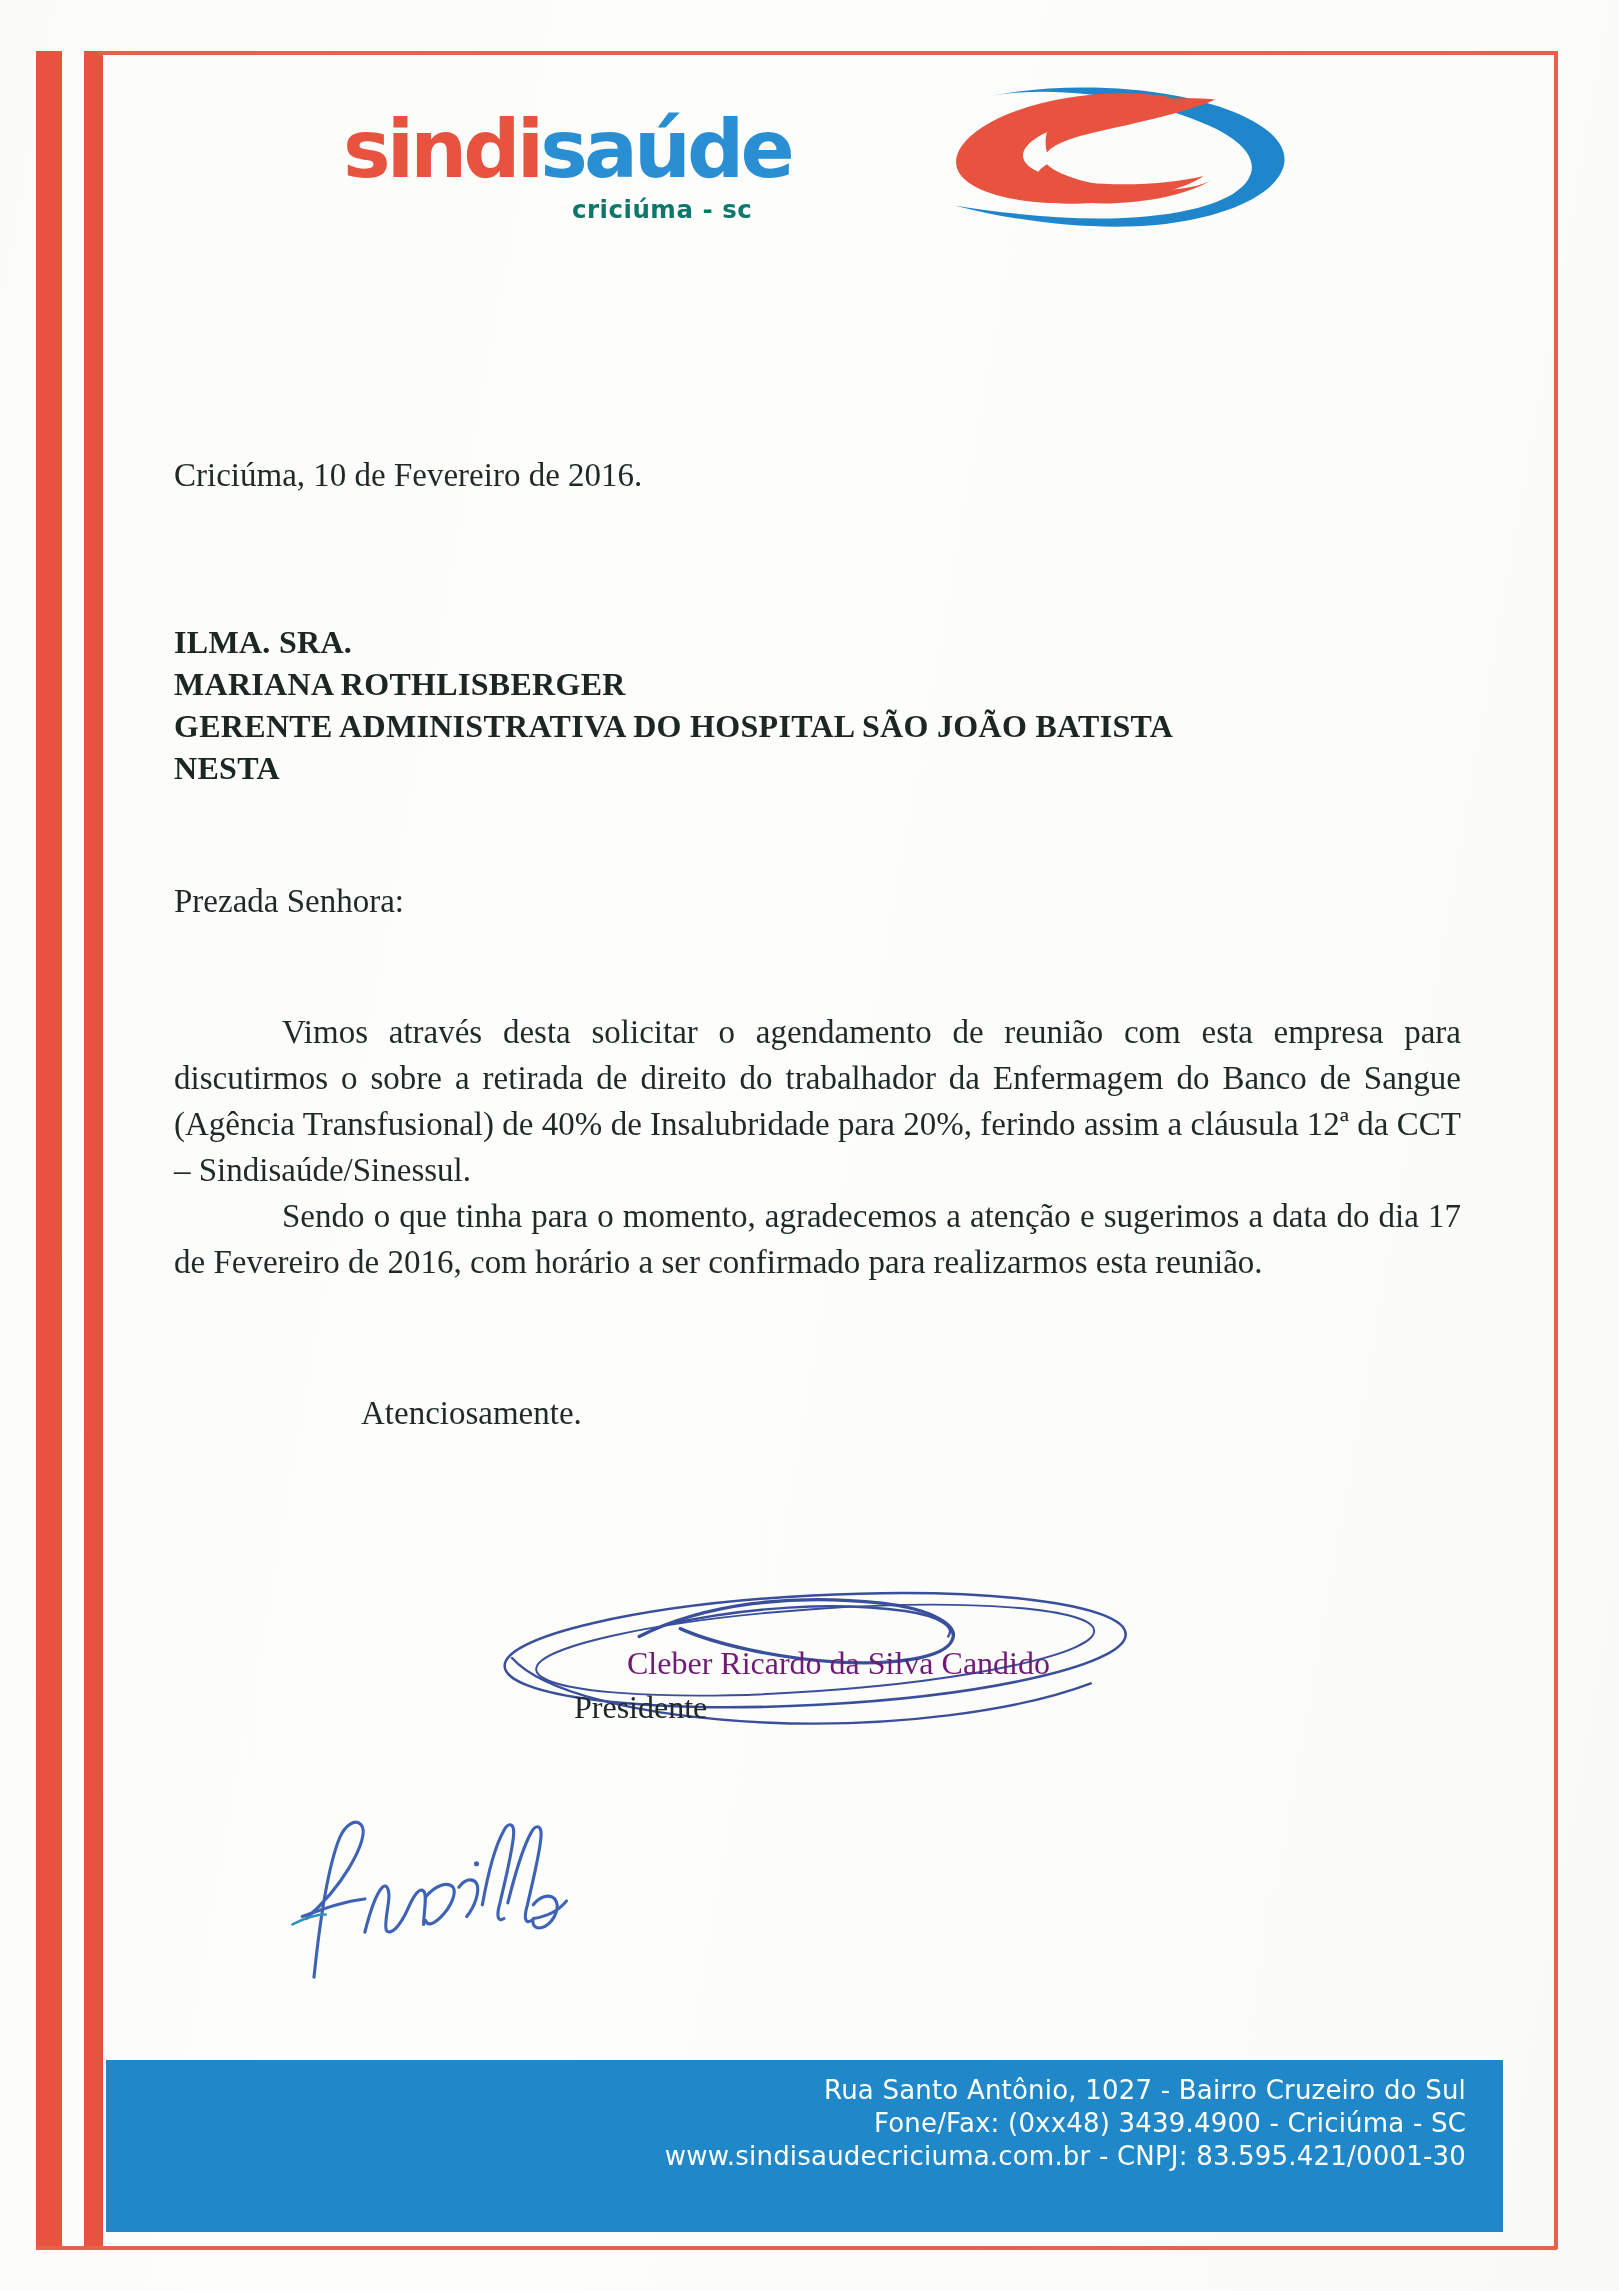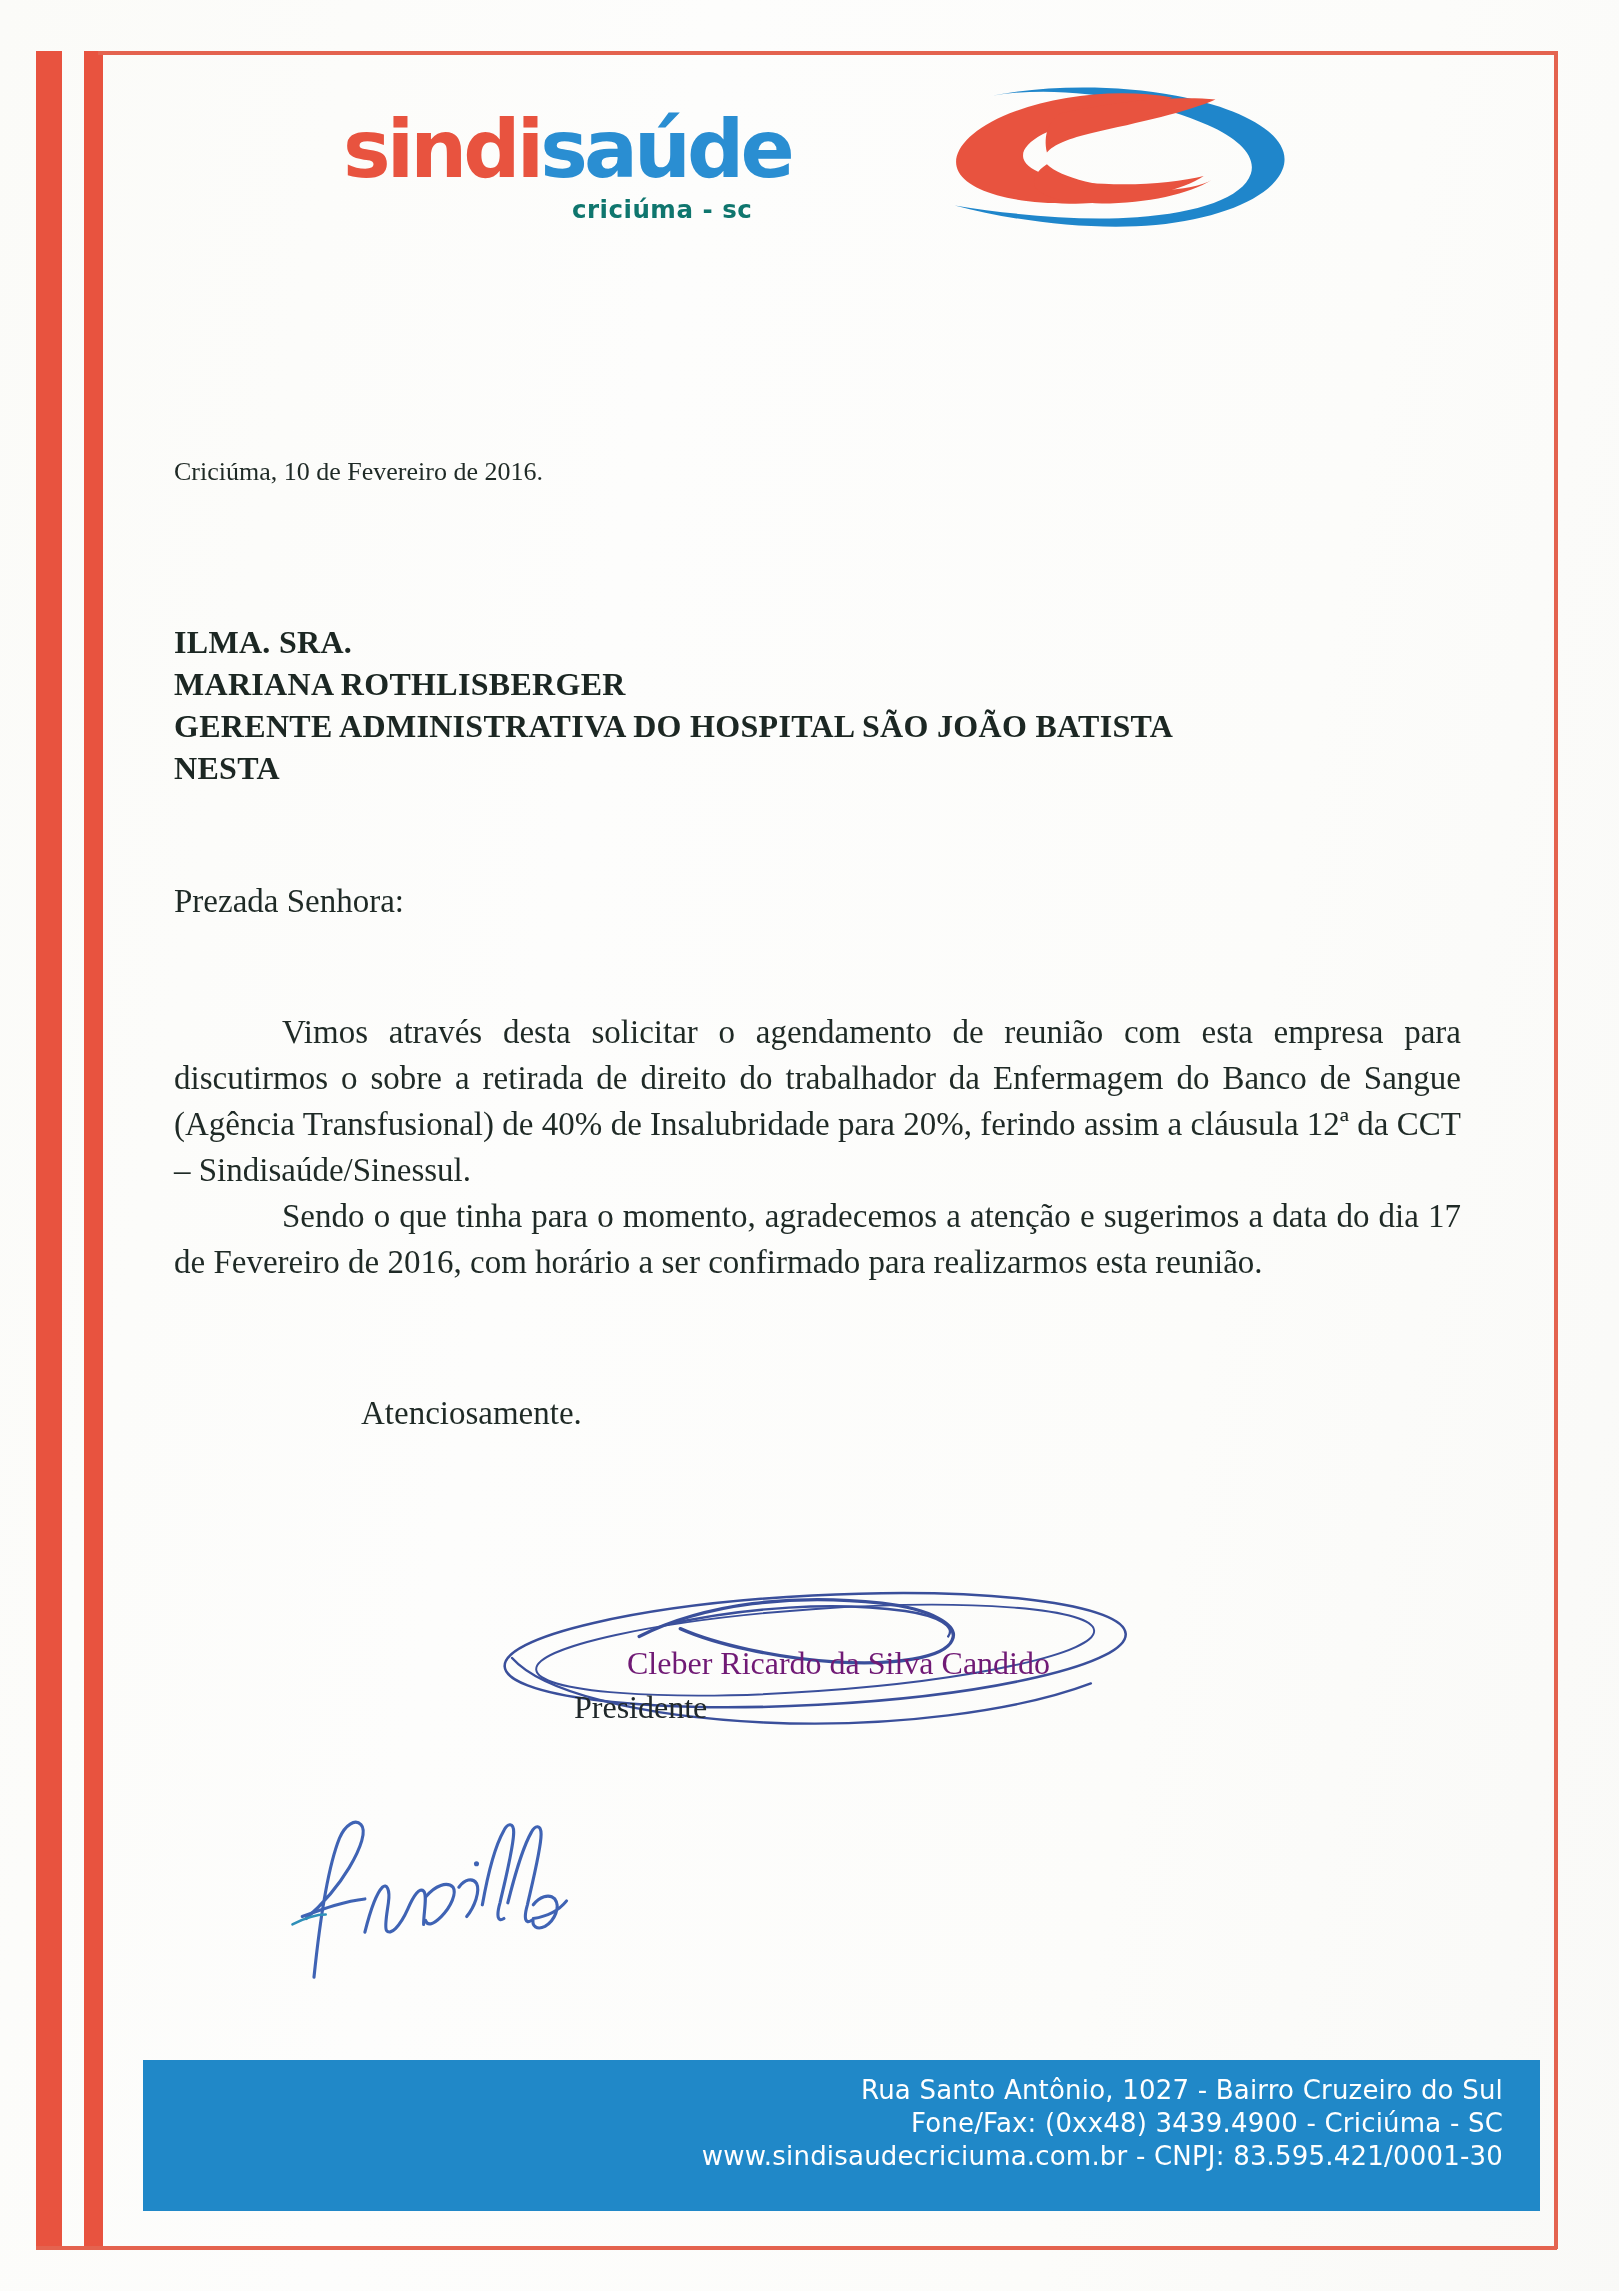--- a/index.html
+++ b/index.html
@@ -88,21 +88,21 @@
   .logo-mark {
     position: absolute;
     left: 602px; top: -11.8px;
     width: 343px; height: 157px;
   }
 
   
   .date-line {
     position: absolute;
     left: 174px; top: 457px;
-    font-size: 26px;
+    font-size: 33px;
     color: #1f2a26;
     white-space: nowrap;
   }
   .addressee {
     position: absolute;
     left: 174px; top: 621px;
     font-size: 32px;
     font-weight: 700;
     line-height: 42px;
     color: #1c2723;
@@ -172,25 +172,24 @@
   .hand-sig {
     position: absolute;
     left: 263px; top: 1803px;
     width: 333px; height: 186px;
   }
 
   
   .footer {
     position: absolute;
     left: 106px; top: 2060px;
-    width: 1397px; height: 151px;
+    width: 1397px; height: 172px;
     background: #2088c8;
     color: #ffffff;
     font-family: "DejaVu Sans", "Liberation Sans", sans-serif;
-    margin-left: 37px;
   }
   .footer-lines {
     position: absolute;
     right: 37px; top: 13.7px;
     text-align: right;
     font-size: 26px;
     line-height: 33px;
     letter-spacing: 0.2px;
     white-space: nowrap;
   }

